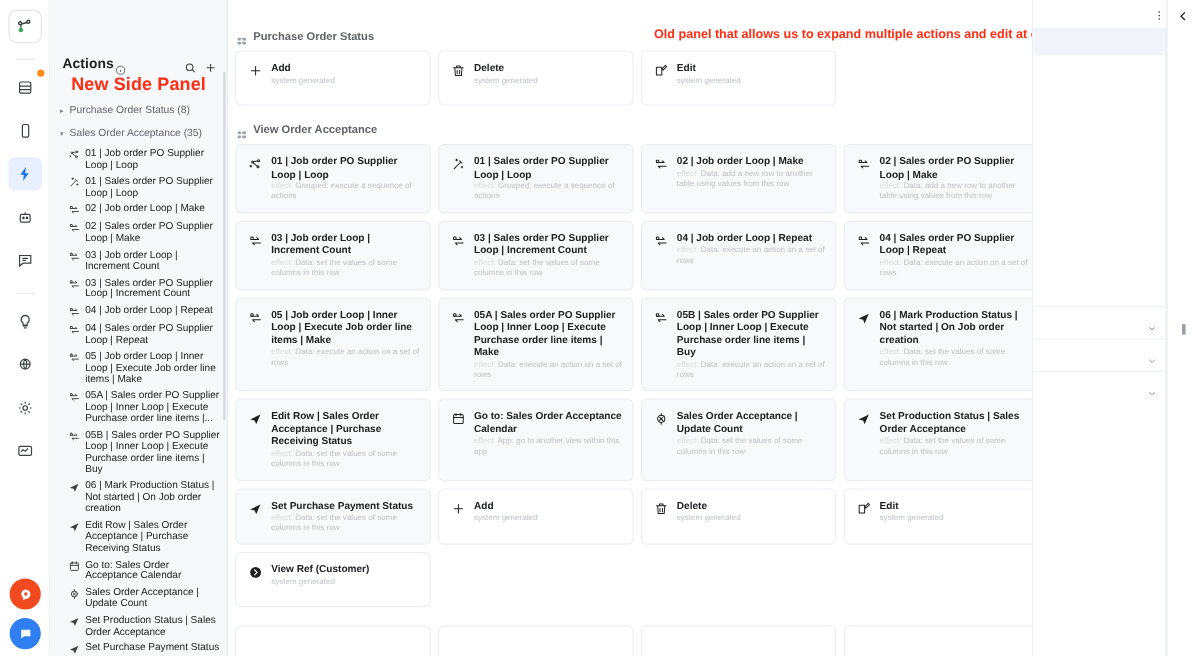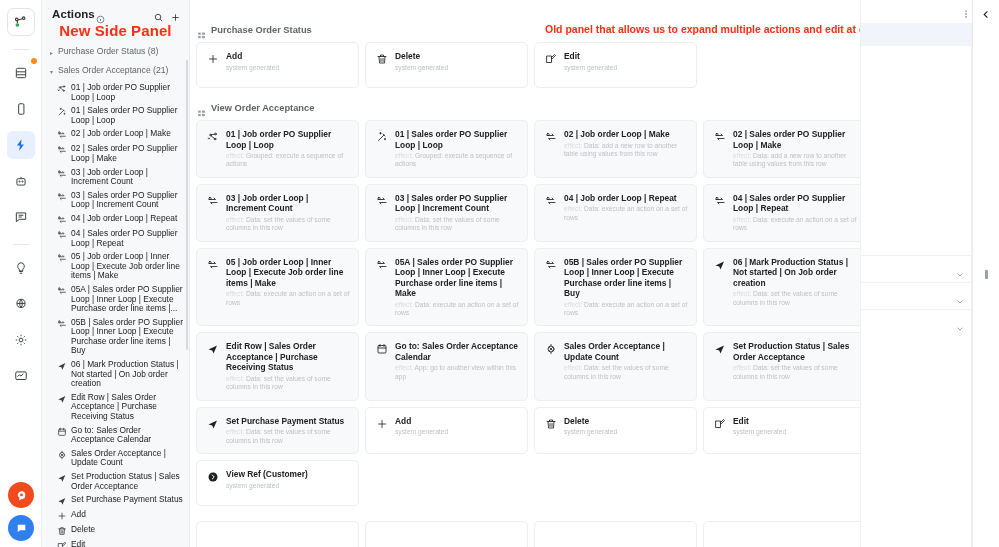--- a/index.html
+++ b/index.html
@@ -39,20 +39,21 @@
 
   
   .side {
     width: 148px; flex: 0 0 148px; height: 547px;
     background: #f7f8fa; border-right: 1px solid #e8eaed;
     position: relative; overflow: hidden;
   }
   .side-head {
     display: flex; align-items: center; gap: 1px;
     padding: 8px 8px 1px 10px;
+    margin-top: 40px;
   }
   .side-title { font-size: 11.5px; font-weight: 700; color: #202124; letter-spacing: .1px; }
   .info-i { width: 9px; height: 9px; flex: 0 0 9px; color: #5f6368; }
   .side-head-spacer { flex: 1; }
   .head-ico { width: 11px; height: 11px; color: #3c4043; flex: 0 0 11px; }
   .note-red {
     color: #ff2d13; font-weight: 700; font-size: 15px;
     text-align: center; padding: 1px 0 4px 0; letter-spacing: .1px;
   }
   .tree { padding: 0 2px 0 4px; }
@@ -228,21 +229,21 @@
       </span>
     </div>
     <div class="note-red">New Side Panel</div>
     <div class="tree" id="side-tree">
         <div class="grp">
           <span class="caret">▸</span>
           <span>Purchase Order Status (8)</span>
         </div>
         <div class="grp">
           <span class="caret">▾</span>
-          <span>Sales Order Acceptance (21)</span>
+          <span>Sales Order Acceptance (35)</span>
         </div>
         <div class="node">
           <span class="node-ico">
             <svg viewBox="0 0 24 24" width="10" height="10" fill="none" stroke="currentColor" stroke-width="1.9" stroke-linecap="round" stroke-linejoin="round">
               <circle cx="7" cy="8" r="1.7"></circle>
               <circle cx="17" cy="6" r="1.7"></circle>
               <circle cx="16" cy="16" r="1.7"></circle>
               <path d="M8.6 7.4l6.8-1M8 9.6l6.6 5.2M3 14l2 2M5 14l-2 2"></path>
             </svg>
           </span>

